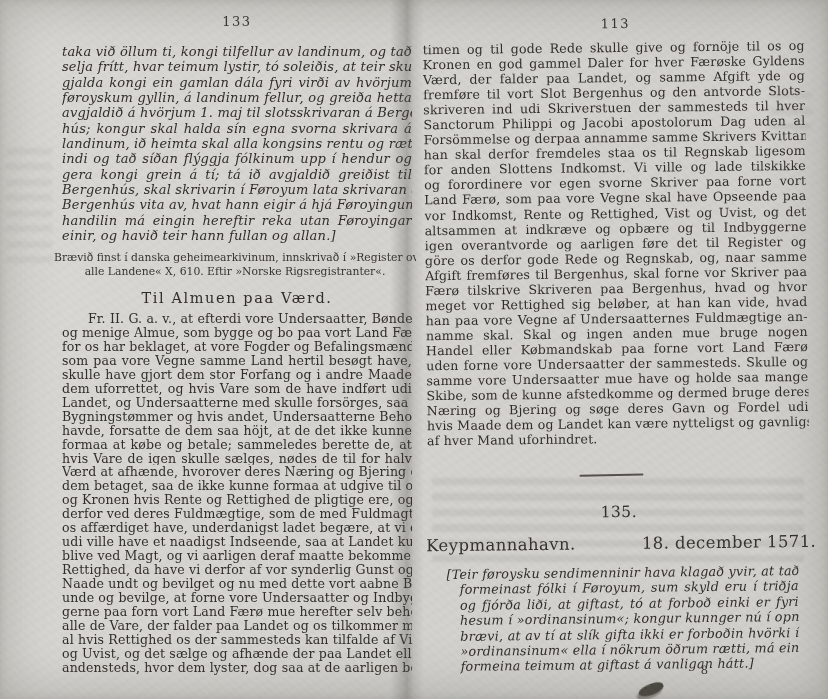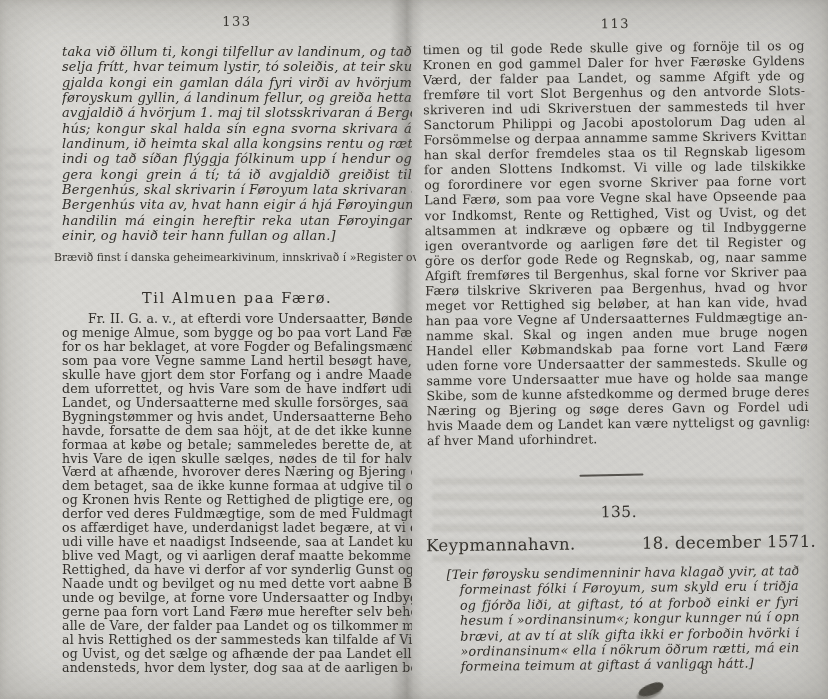--- a/index.html
+++ b/index.html
@@ -134,22 +134,23 @@
       <div class="tline">landinum, ið heimta skal alla kongsins rentu og rætt-</div>
       <div class="tline">indi og tað síðan flýggja fólkinum upp í hendur og</div>
       <div class="tline">gera kongi grein á tí; tá ið avgjaldið greiðist til</div>
       <div class="tline">Bergenhús, skal skrivarin í Føroyum lata skrivaran á</div>
       <div class="tline">Bergenhús vita av, hvat hann eigir á hjá Føroyingum;</div>
       <div class="tline">handilin má eingin hereftir reka utan Føroyingar</div>
       <div class="tline tline-last">einir, og havið teir hann fullan og allan.]</div>
     </div>
   <div class="note">
     <div class="note-l1">Brævið finst í danska geheimearkivinum, innskrivað í »Register over</div>
+    <div class="note-l2">alle Landene« X, 610.  Eftir »Norske Rigsregistranter«.</div>
   </div>
-  <div class="heading">Til Almuen paa Færø.</div>
+  <div class="heading">Til Almuen paa Værd.</div>
   <div class="body-block body-left">
       <div class="tline">Fr. II. G. a. v., at efterdi vore Undersaatter, Bønder</div>
       <div class="tline">og menige Almue, som bygge og bo paa vort Land Færø,</div>
       <div class="tline">for os har beklaget, at vore Fogder og Befalingsmænd,</div>
       <div class="tline">som paa vore Vegne samme Land hertil besøgt have,</div>
       <div class="tline">skulle have gjort dem stor Forfang og i andre Maade</div>
       <div class="tline">dem uforrettet, og hvis Vare som de have indført udi</div>
       <div class="tline">Landet, og Undersaatterne med skulle forsörges, saa og</div>
       <div class="tline">Bygningstømmer og hvis andet, Undersaatterne Behov</div>
       <div class="tline">havde, forsatte de dem saa höjt, at de det ikke kunne</div>

